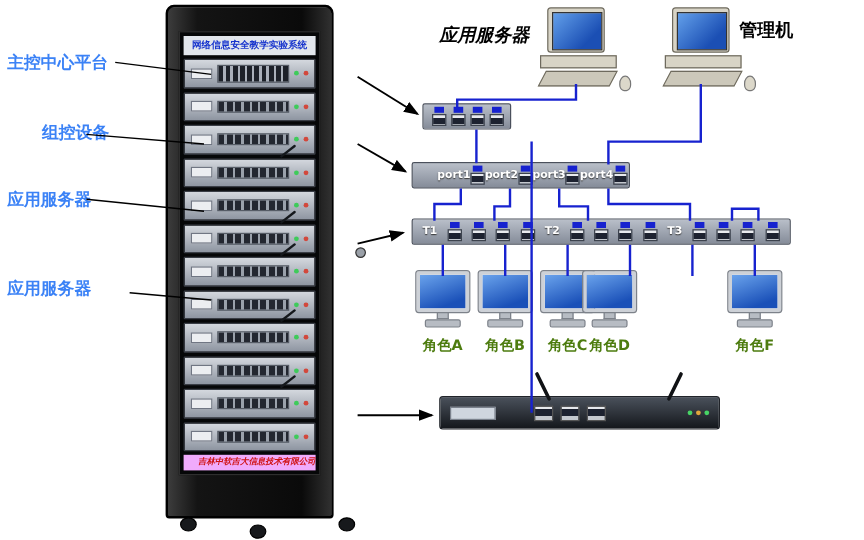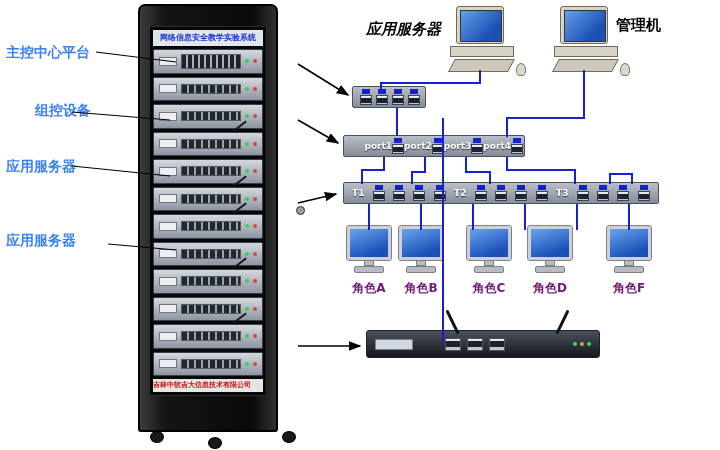--- a/index.html
+++ b/index.html
@@ -16,22 +16,22 @@
   .unit{flex:1;position:relative;background:linear-gradient(#d4d8de,#8e95a1);
         border:1px solid #3a3e46;border-radius:1px;display:flex;align-items:center;gap:4px;padding:0 5px;}
   .unit .chip{width:16px;height:7px;background:#eceef1;border:1px solid #707683;}
   .unit .ports{width:58px;height:8px;border:1px solid #565c66;
         background:repeating-linear-gradient(90deg,#232730 0 5px,#9aa1ab 5px 7px);}
   .unit.patch .ports{height:13px;background:repeating-linear-gradient(90deg,#1d2129 0 4px,#aab0ba 4px 6px);}
   .unit .led1{width:4px;height:4px;border-radius:50%;background:#3ecb5a;margin-left:auto;}
   .unit .led2{width:4px;height:4px;border-radius:50%;background:#d2483c;}
   .unit.ant::after{content:"";position:absolute;right:14px;top:-8px;width:16px;height:2px;
         background:#15181c;transform:rotate(-38deg);border-radius:1px;}
-  .rack-footer{height:13px;line-height:13px;background:#e5e5e5;color:#cf1212;font-size:7px;
-        font-weight:bold;text-align:left;white-space:nowrap;overflow:hidden;}
+  .rack-footer{height:13px;line-height:13px;background:#f0abfc;color:#cf1212;font-size:7px;
+        font-weight:bold;text-align:right;white-space:nowrap;overflow:hidden;font-style:italic;}
   .rack-lock{position:absolute;left:296px;top:206px;width:7px;height:7px;border-radius:50%;
         background:#9aa0a8;border:1px solid #333;}
   .foot{position:absolute;width:12px;height:10px;border-radius:50%;background:#17191c;border:1px solid #000;}
   
   .side-label{position:absolute;font-size:14px;font-weight:bold;color:#3b82f6;white-space:nowrap;}
   
   .pc{position:absolute;width:78px;height:70px;}
   .pc .mon{width:48px;height:38px;margin-left:8px;background:#d8d4c6;border:1px solid#6e6a5e;
         border-radius:3px;padding:3px;box-sizing:border-box;}
   .pc .scr{width:100%;height:100%;background:linear-gradient(135deg,#63a0ea 0%,#1b4fb4 75%);border:1px solid #333;}
@@ -52,21 +52,21 @@
   .port::before{content:"";position:absolute;top:0;left:2px;width:8px;height:5px;background:#1722cf;}
   .port::after{content:"";position:absolute;bottom:0;left:0;width:12px;height:10px;background:#e8eaee;
         border:1px solid #3d434e;box-sizing:border-box;
         background:linear-gradient(#e8eaee 0 2px,#1d2230 2px 7px,#c4c8ce 7px);}
   
   .role{position:absolute;width:60px;top:226px;text-align:center;}
   .role .scr{width:38px;height:28px;margin:0 auto;border:3px solid #cdd1d7;outline:1px solid #7d828a;
         background:linear-gradient(160deg,#6aa3ec 0%,#1a50b8 80%);border-radius:2px;box-sizing:content-box;}
   .role .neck{width:8px;height:5px;margin:0 auto;background:#b7bcc3;border:1px solid #7d828a;border-top:none;}
   .role .base{width:28px;height:5px;margin:0 auto;background:#b7bcc3;border:1px solid #7d828a;border-radius:2px;}
-  .role .rlabel{margin-top:7px;font-size:12px;font-weight:bold;color:#701a75;}
+  .role .rlabel{margin-top:7px;font-size:12px;font-weight:bold;color:#4d7c0f;}
   
   .device{position:absolute;left:366px;top:330px;width:234px;height:28px;
         background:linear-gradient(#4a515b,#14171c);border:1px solid #202329;border-radius:3px;
         display:flex;align-items:center;gap:6px;padding:0 8px;box-sizing:border-box;}
   .device .logo{width:36px;height:9px;background:#cfd6df;border:1px solid #7a818c;}
   .device .dport{width:14px;height:11px;background:#e6e8ec;border:1px solid #555;
         background:linear-gradient(#e6e8ec 0 2px,#1d2230 2px 8px,#c4c8ce 8px);}
   .device .dport.center{margin-left:26px;}
   .device .leds{margin-left:auto;display:flex;gap:3px;}
   .device .leds i{width:4px;height:4px;border-radius:50%;background:#47d465;}
@@ -233,27 +233,27 @@
       <div class="neck"></div>
       <div class="base"></div>
     <div class="rlabel">角色A</div>
   </div>
   <div class="role" style="left:391px;">
     <div class="scr"></div>
       <div class="neck"></div>
       <div class="base"></div>
     <div class="rlabel">角色B</div>
   </div>
-  <div class="role" style="left:443px;margin-left:16px;">
+  <div class="role" style="left:443px;">
     <div class="scr"></div>
       <div class="neck"></div>
       <div class="base"></div>
     <div class="rlabel">角色C</div>
   </div>
-  <div class="role" style="left:520px;">
+  <div class="role" style="left:478px;">
     <div class="scr"></div>
       <div class="neck"></div>
       <div class="base"></div>
     <div class="rlabel">角色D</div>
   </div>
   <div class="role" style="left:599px;">
     <div class="scr"></div>
       <div class="neck"></div>
       <div class="base"></div>
     <div class="rlabel">角色F</div>

